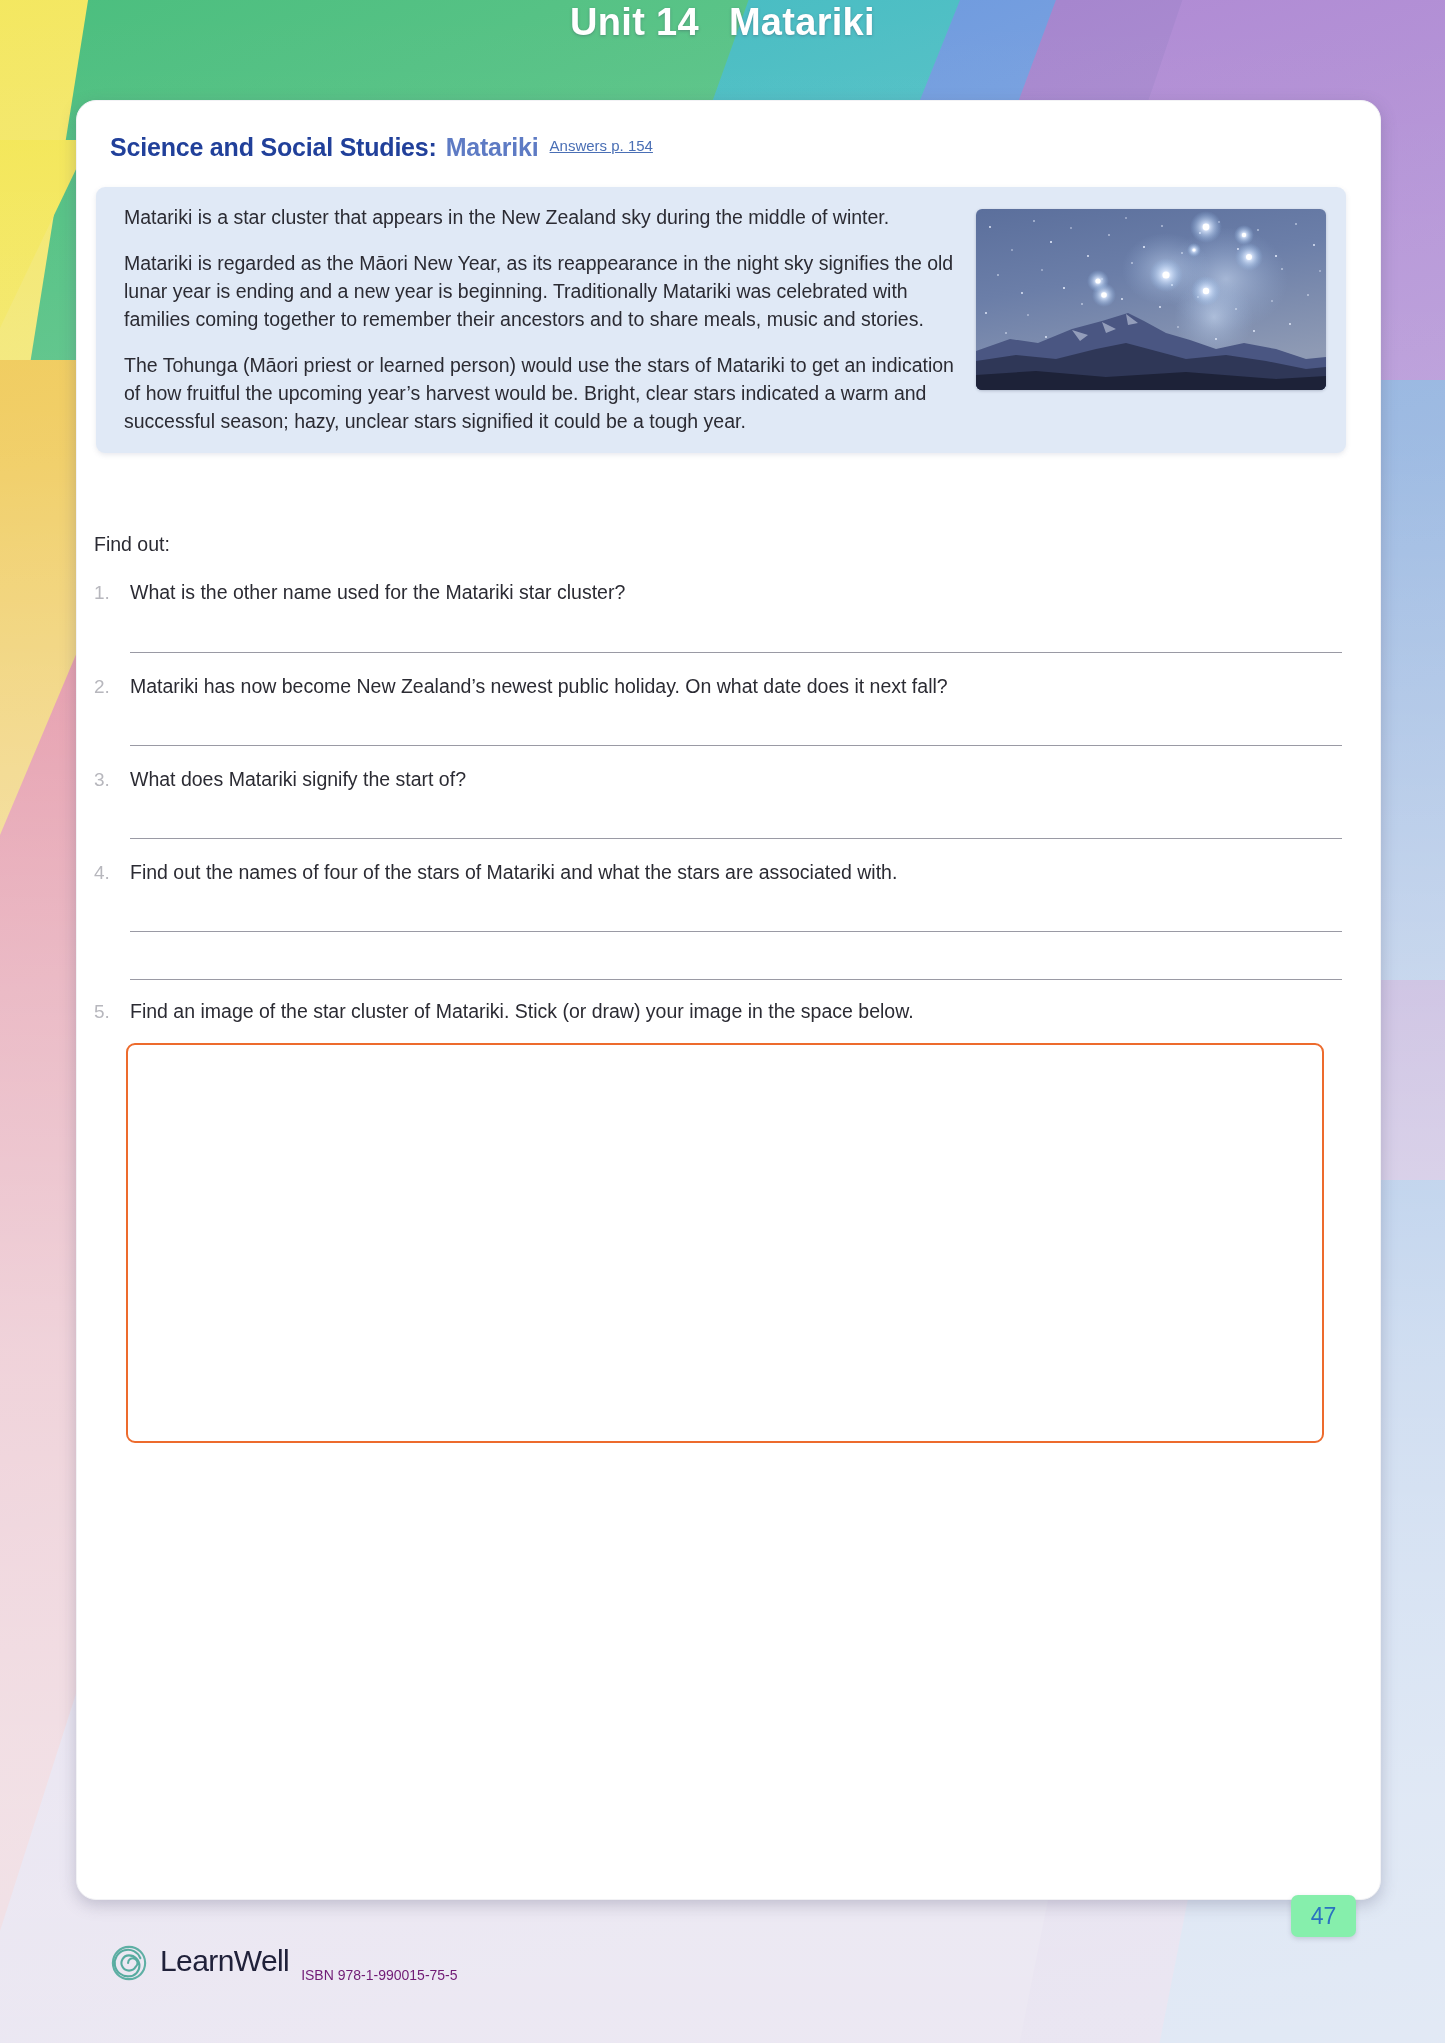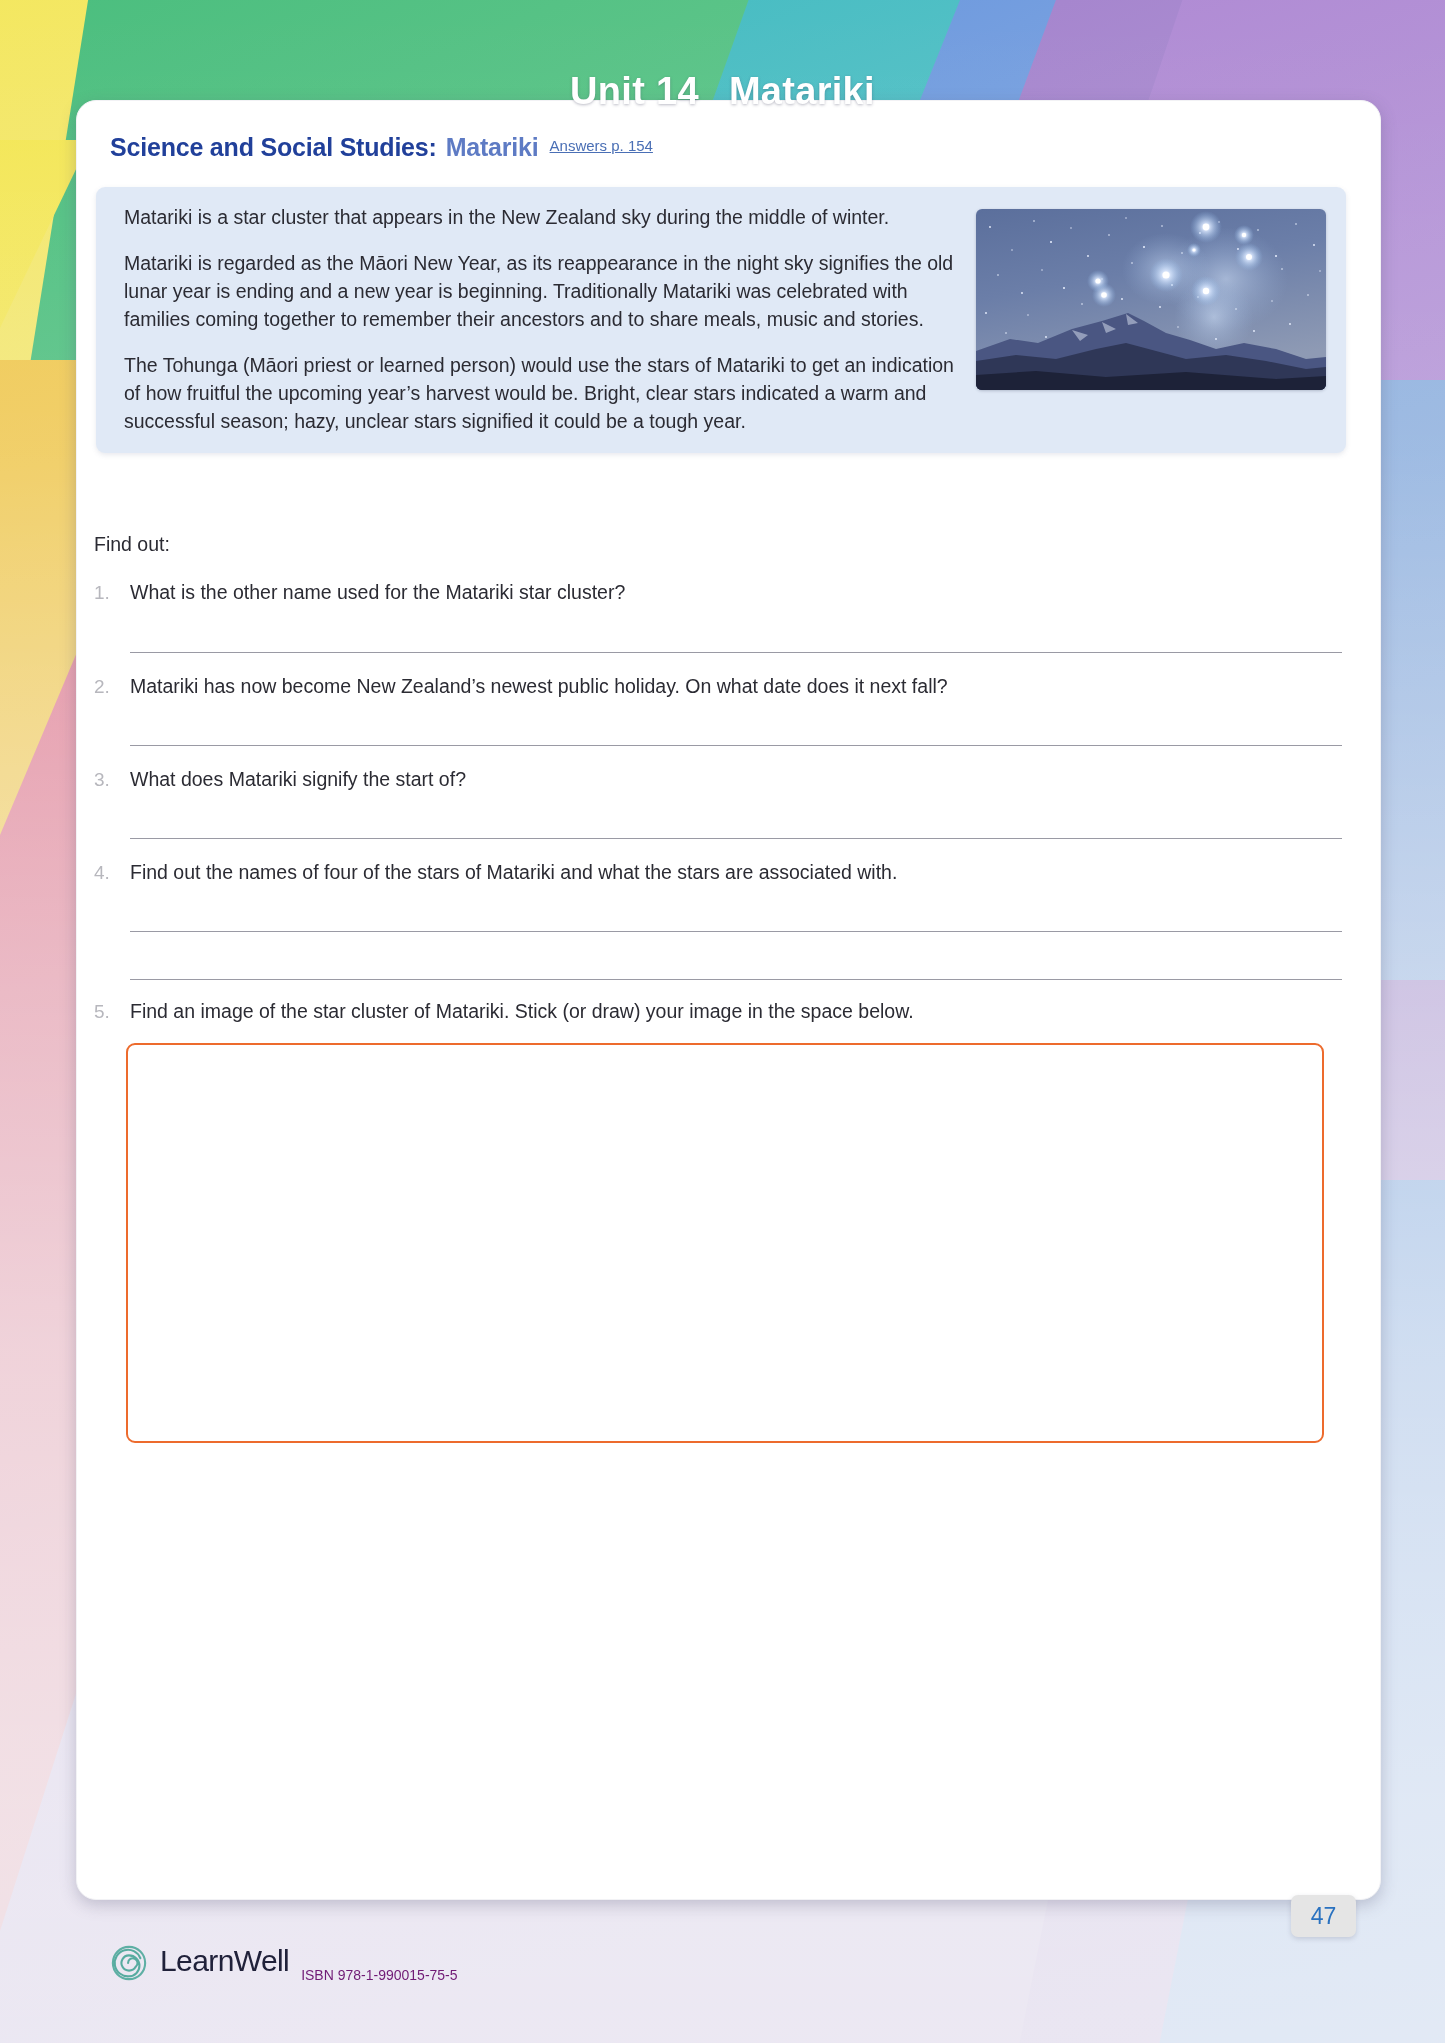--- a/index.html
+++ b/index.html
@@ -36,26 +36,26 @@
         rgba(255,255,255,0.52) 66%,
         rgba(255,255,255,0.62) 88%,
         rgba(255,255,255,0.60) 100%);
     z-index: 1;
     pointer-events: none;
   }
 
   
   #page-header {
     position: absolute;
-    top: 8px; left: 0;
+    top: 1px; left: 0;
     width: 1445px;
     height: 105px;
     z-index: 3;
     display: flex;
-    align-items: flex-end;
+    align-items: flex-start;
     justify-content: center;
   }
   #page-header .title {
     font-size: 38px;
     font-weight: bold;
     color: #ffffff;
     letter-spacing: 0.3px;
     text-shadow: 0 1px 3px rgba(60,60,90,0.35);
     display: flex;
     align-items: baseline;
@@ -215,21 +215,21 @@
     position: relative;
     top: 23px;
   }
 
   #page-tab {
     position: absolute;
     left: 1291px;
     top: 1895px;
     width: 65px;
     height: 42px;
-    background: #e5e5e5;
+    background: #86efac;
     border-radius: 7px;
     box-shadow: 0 2px 5px rgba(90,90,120,0.22);
     display: flex;
     align-items: center;
     justify-content: center;
     z-index: 4;
   }
   #page-tab span {
     font-size: 23px;
     color: #2a72c0;

